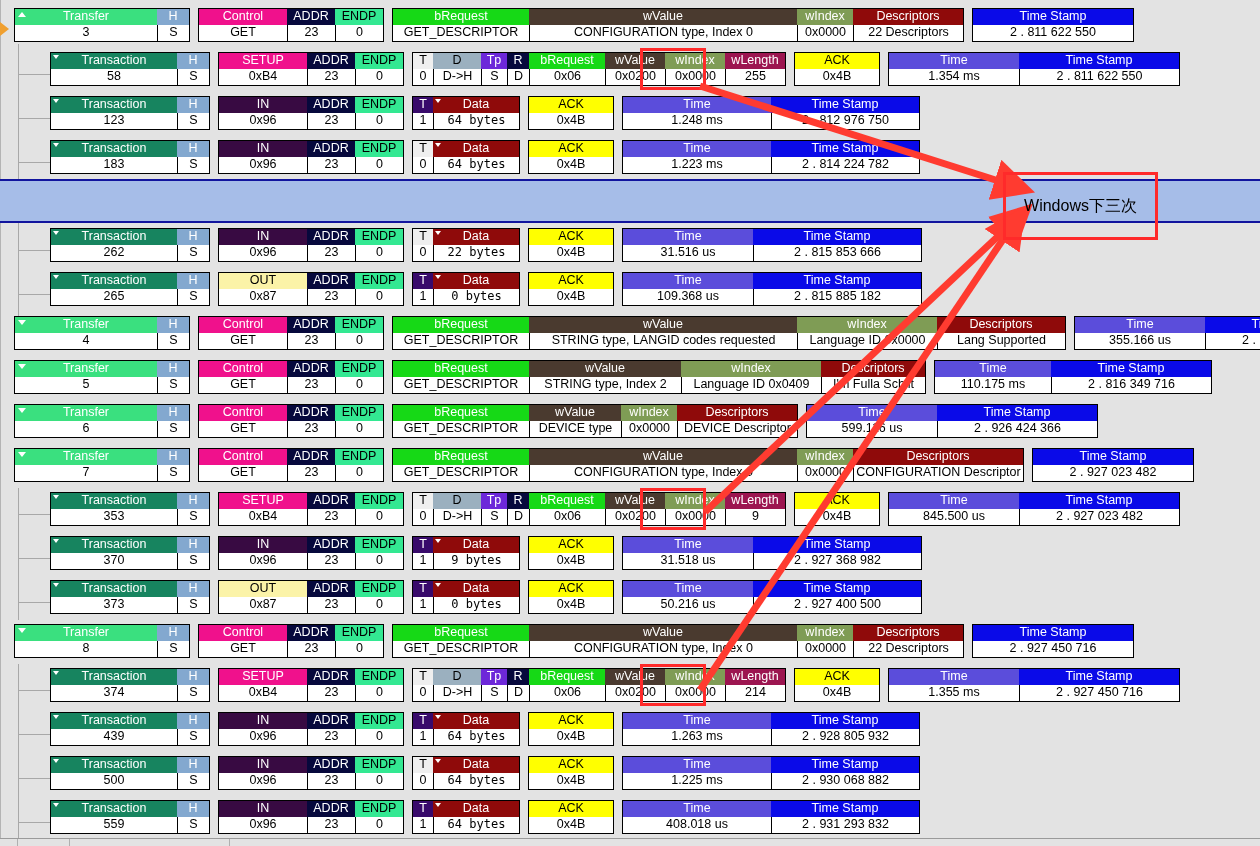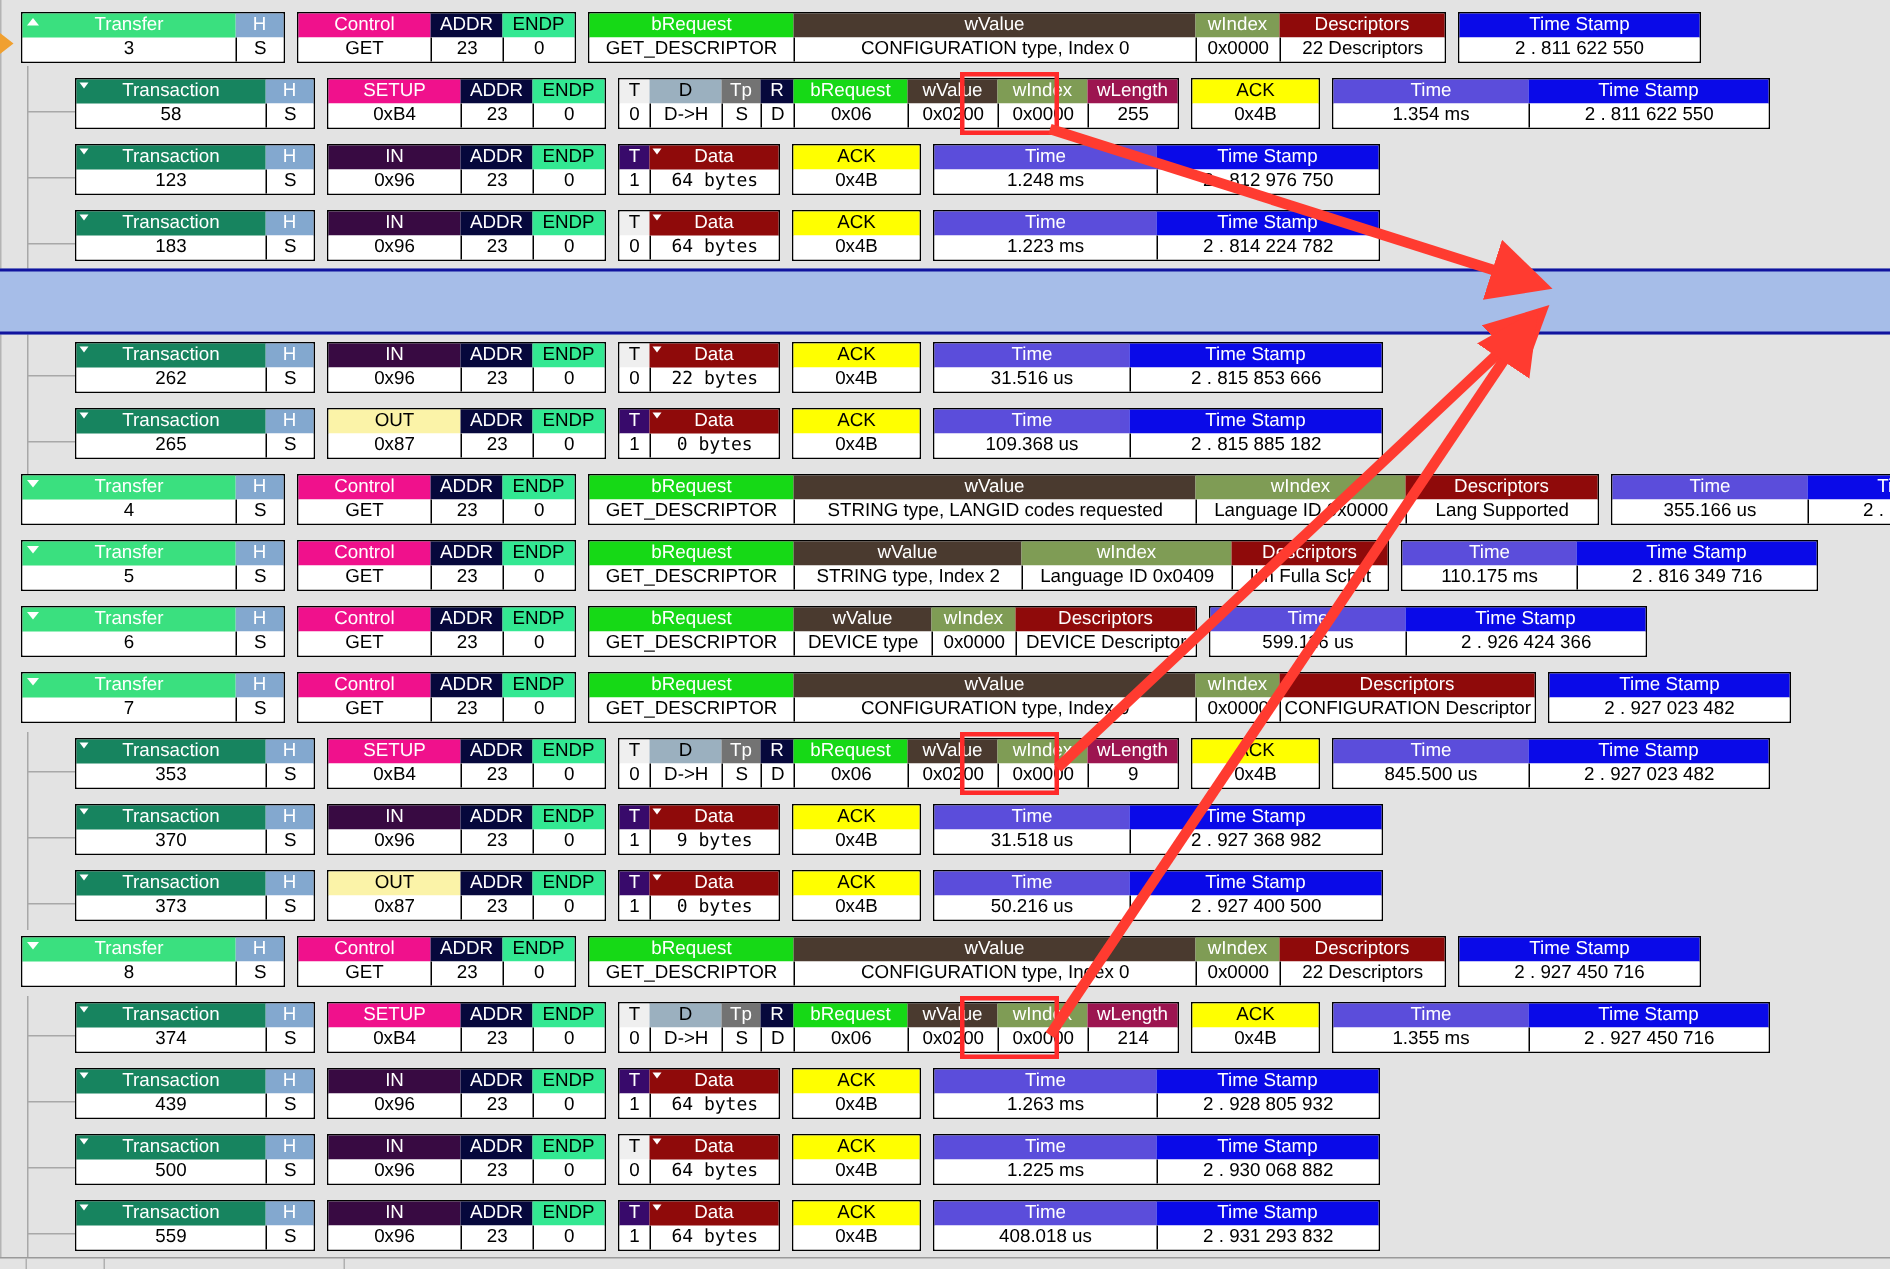--- a/index.html
+++ b/index.html
@@ -50,21 +50,21 @@
   .c-desc      { background: #8f0a0a; }
   .c-ts        { background: #0a0ae8; }
   .c-time      { background: #5b4ddb; }
   .c-trans     { background: #17845f; }
   .c-setup     { background: #f0118c; }
   .c-in        { background: #380a42; }
   .c-out       { background: #fbf3a8; color:#000 !important; }
   .c-t         { background: #efefef; color:#000 !important; }
   .c-t2        { background: #380a6b; }
   .c-d         { background: #9bb0bf; color:#000 !important; }
-  .c-tp        { background: #737373; }
+  .c-tp        { background: #6d28d9; }
   .c-r         { background: #06083c; }
   .c-wlen      { background: #9c1550; }
   .c-data      { background: #8f0a0a; }
   .c-ack       { background: #ffff00; color:#000 !important; }
 
   
   .tri {
     position: absolute; left: 3px; top: 3px;
     width: 0; height: 0;
     border-left: 4px solid transparent; border-right: 4px solid transparent;
@@ -169,19 +169,22 @@
     <defs>
       <marker id="ah" markerWidth="7" markerHeight="7" refX="1.5" refY="3" orient="auto">
         <path d="M0,0 L6,3 L0,6 z" fill="#ff3b30"></path>
       </marker>
     </defs>
     <line x1="700" y1="86" x2="1005" y2="183" stroke="#ff3b30" stroke-width="7" marker-end="url(#ah)"></line>
     <line x1="705" y1="512" x2="1010" y2="225" stroke="#ff3b30" stroke-width="7" marker-end="url(#ah)"></line>
     <line x1="700" y1="690" x2="1008" y2="232" stroke="#ff3b30" stroke-width="7" marker-end="url(#ah)"></line>
   </svg>
 
+  <div class="annot" id="annot-box" style="left:1003px; top:172px; width:155px; height:68px;">
+    <span>Windows下三次</span>
+  </div>
 
   <div class="statusbar">
     <div class="cell" style="left:0px;  width:18px;"></div>
     <div class="cell" style="left:18px; width:52px;"></div>
     <div class="cell" style="left:70px; width:160px;"></div>
   </div>
 </div>
 
 </body></html>

